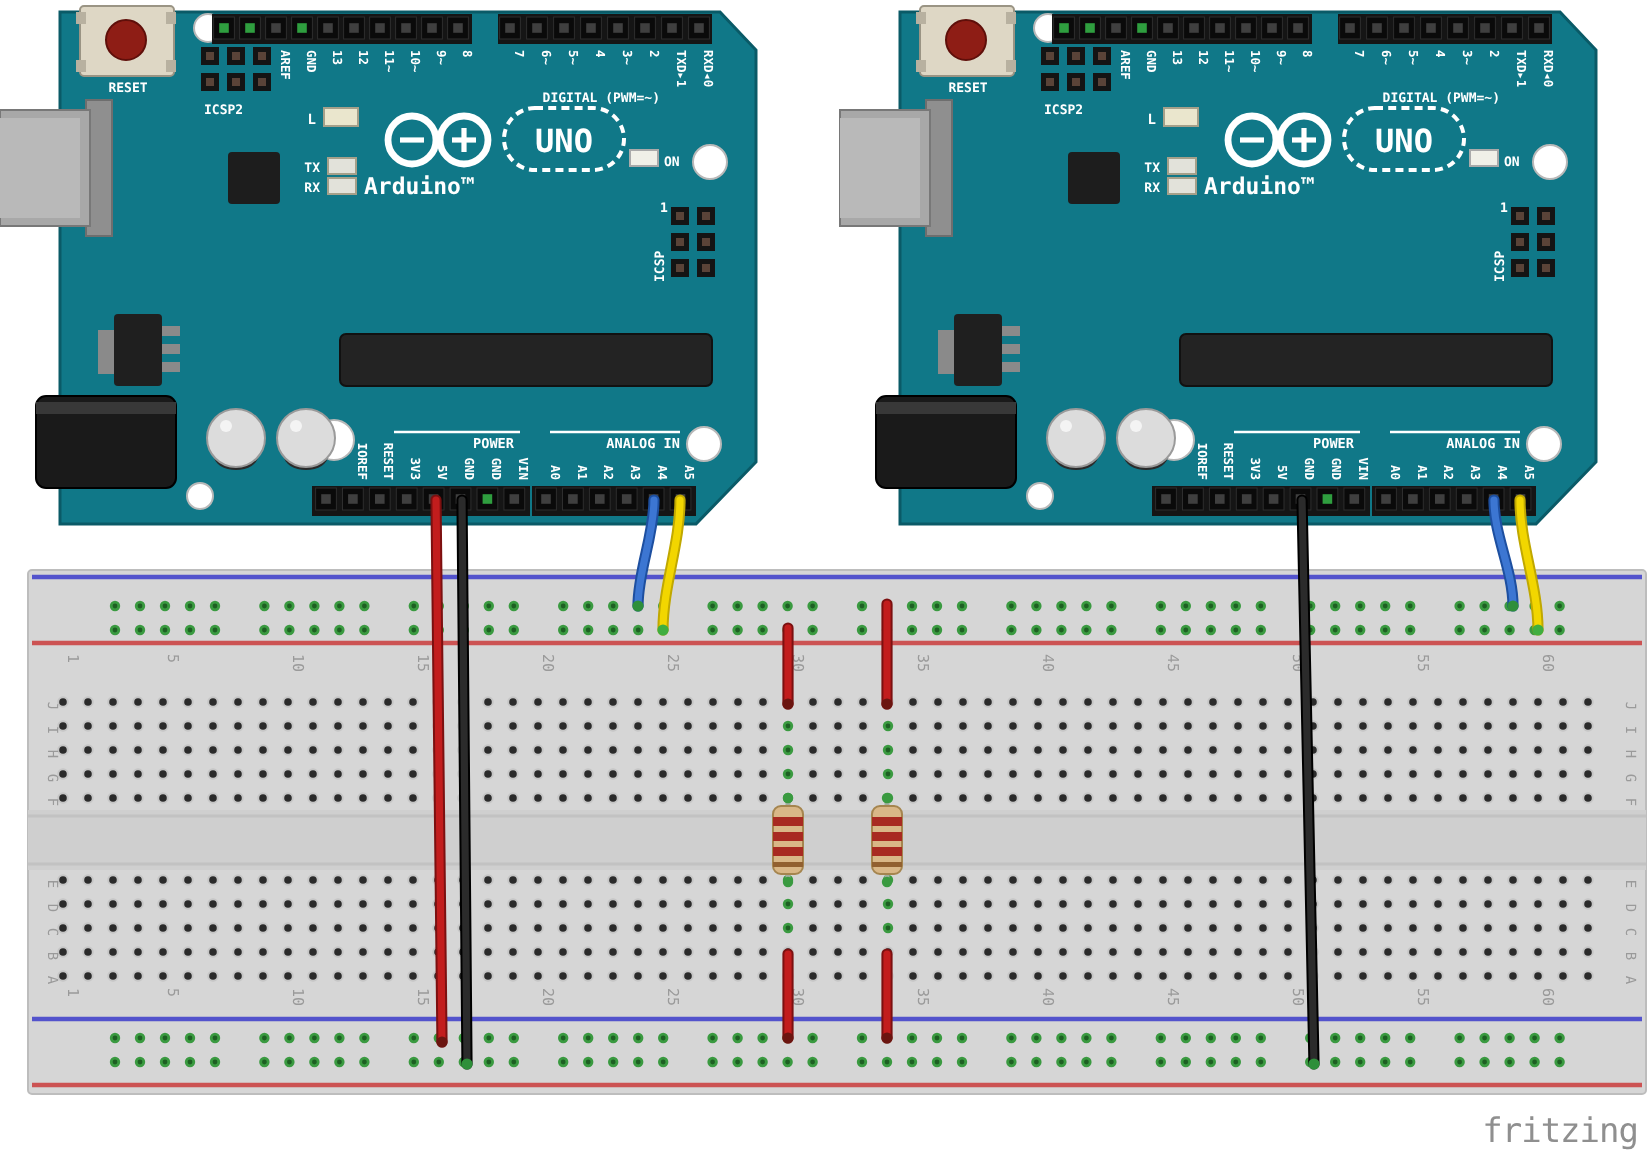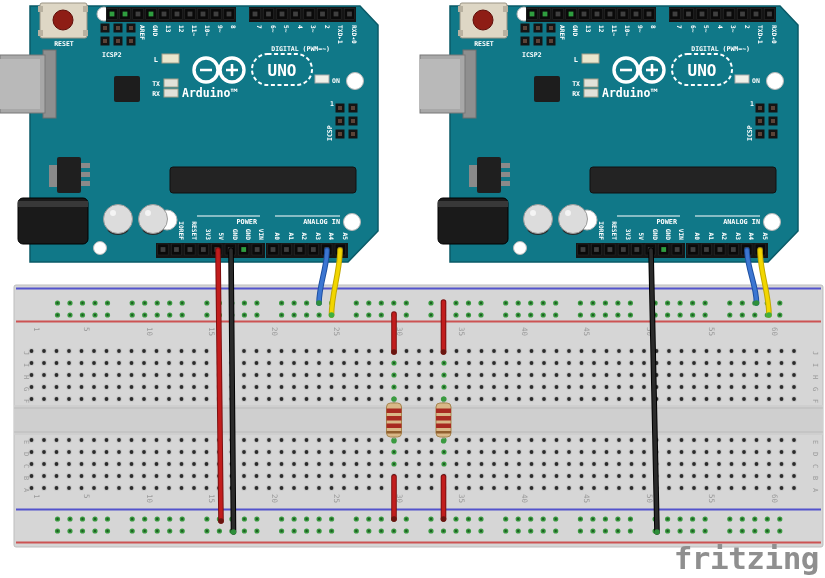--- a/index.html
+++ b/index.html
@@ -1,19 +1,19 @@
 <!DOCTYPE html>
 <html><head>
 <meta charset="utf-8">
 <style>
   html,body{margin:0;padding:0;background:#ffffff;}
   #stage{position:relative;width:825px;height:578px;background:#ffffff;overflow:hidden;
          font-family:"DejaVu Sans Mono",monospace;border-radius:19px;}
   #stage svg{position:absolute;left:0;top:0;}
-  .watermark{position:absolute;right:6px;bottom:2px;font-size:31px;font-weight:bold;
+  .watermark{position:absolute;right:6px;bottom:2px;font-size:17px;font-weight:normal;
              color:#8f8f8f;letter-spacing:-0.5px;font-family:"DejaVu Sans Mono",monospace;}
 </style>
 </head>
 <body>
 
 <div id="stage">
   <svg id="scene" width="825" height="578" viewBox="0 0 825 578">
       <g>
         <rect x="14" y="285" width="809" height="262" rx="2" fill="#d6d6d6" stroke="#bdbdbd" stroke-width="1"></rect>
         <rect x="14" y="405" width="809" height="30" fill="#cfcfcf"></rect>

